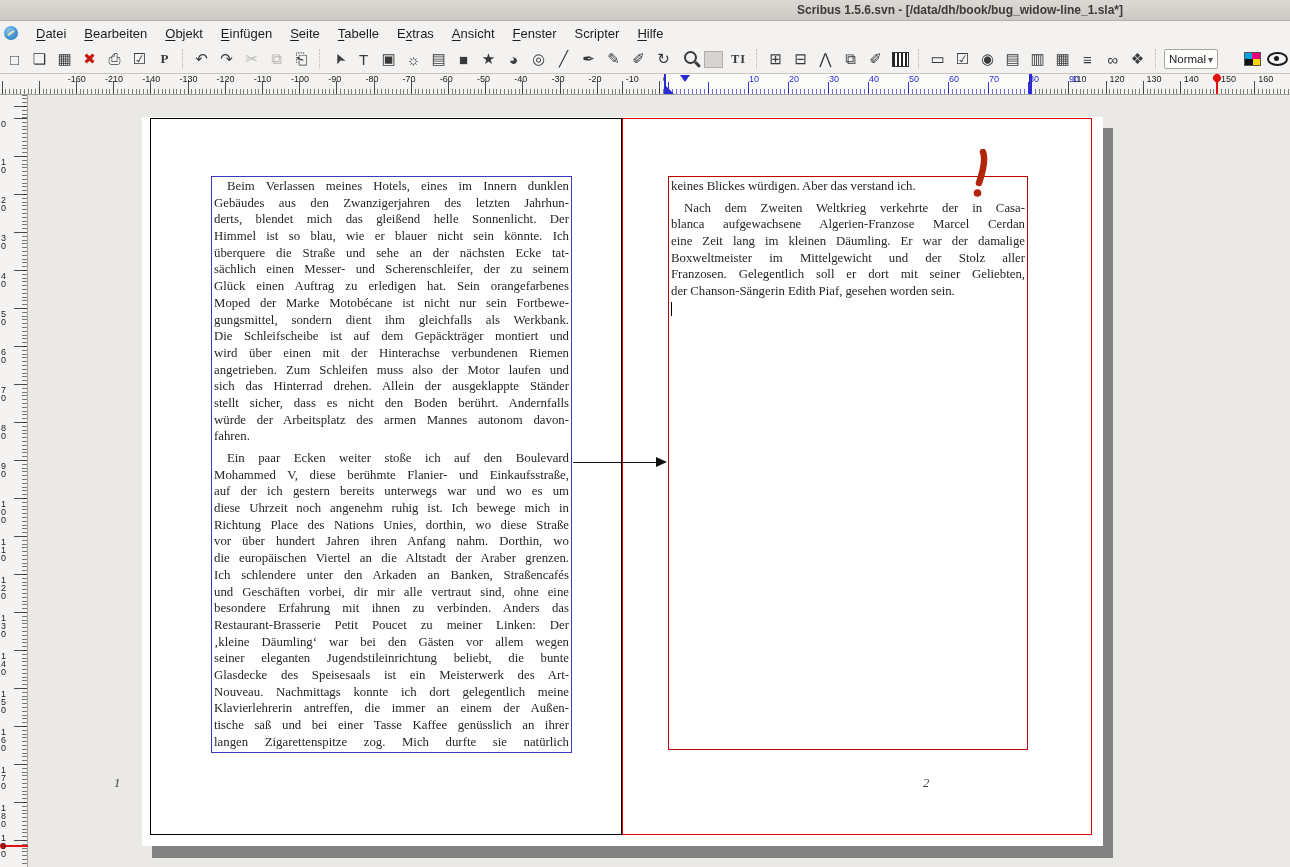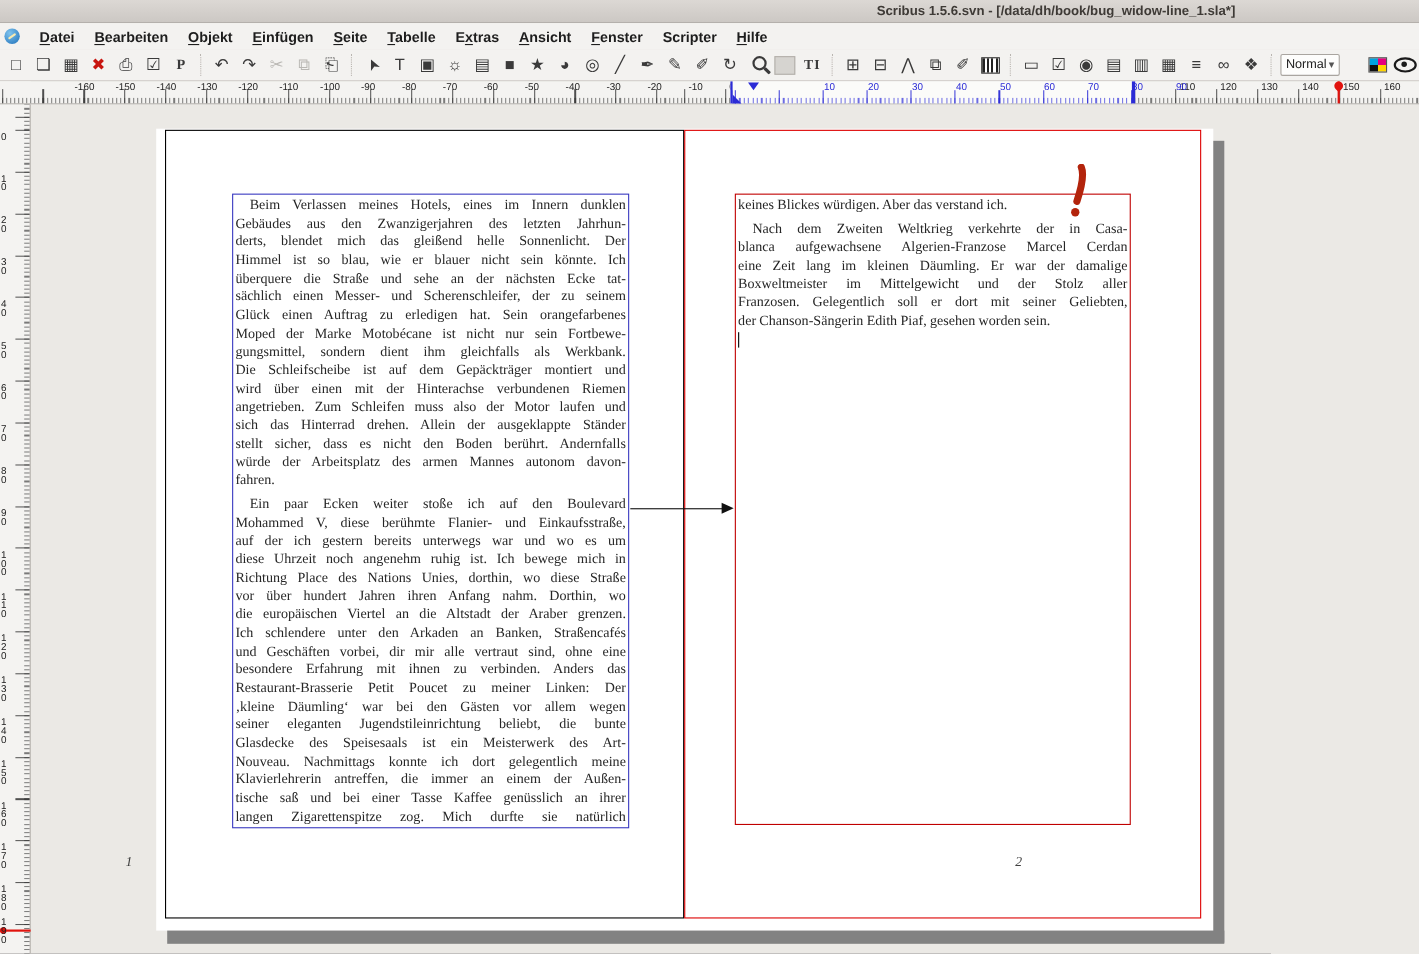--- a/index.html
+++ b/index.html
@@ -9,21 +9,21 @@
   #titlebar{position:absolute;left:0;top:0;width:1290px;height:20px;
     background:linear-gradient(#dcd8d4,#ccc8c4);border-bottom:1px solid #b4b0ac;
     font:bold 12px "Liberation Sans",sans-serif;color:#3e3a36;line-height:20px;}
   #titlebar .ttl{position:absolute;left:640px;top:0;width:640px;text-align:center;}
   #menubar{position:absolute;left:0;top:21px;width:1290px;height:24px;background:#f3f2f0;
     display:flex;align-items:center;gap:2px;padding-left:4px;box-sizing:border-box;}
   .appicon{width:14px;height:14px;border-radius:50%;margin-right:8px;flex:0 0 auto;
     background:radial-gradient(circle at 35% 30%,#7ec3ee,#1d6fb8);position:relative;}
   .appicon:after{content:'';position:absolute;left:3px;top:6px;width:8px;height:2px;
     background:#f7e9b0;transform:rotate(-35deg);border-radius:1px;}
-  .menu-item{padding:2px 8px;font-size:13px;color:#1d1d1d;border-radius:2px;font-weight:bold;}
+  .menu-item{padding:2px 8px;font-size:13px;color:#1d1d1d;border-radius:2px;}
   .menu-item u{text-underline-offset:2px;}
   #toolbar{position:absolute;left:0;top:45px;width:1290px;height:29px;background:#f3f2f0;
     border-bottom:1px solid #c9c5c0;display:flex;align-items:center;padding-left:2px;box-sizing:border-box;}
   .tbsep{width:1px;height:20px;border-left:1px dotted #b9b5b0;margin:0 5px;flex:0 0 auto;}
   .tbtn{width:25px;height:24px;display:flex;align-items:center;justify-content:center;
     flex:0 0 auto;font-size:15px;color:#3a3a3a;}
   .tbtn.dis{color:#b9b7b3;}
   .g-rotsel{display:inline-block;transform:rotate(-115deg);font-size:14px;}
   .ic-ti{font:600 12.5px "Liberation Serif",serif;letter-spacing:1px;}
   .ic-pdf{font:700 13px "Liberation Serif",serif;}
@@ -297,21 +297,21 @@
       <div class="hlab" style="left: 438px;">-50</div>
       <div class="hlab" style="left: 400.8px;">-60</div>
       <div class="hlab" style="left: 363.6px;">-70</div>
       <div class="hlab" style="left: 326.4px;">-80</div>
       <div class="hlab" style="left: 289.2px;">-90</div>
       <div class="hlab" style="left: 252px;">-100</div>
       <div class="hlab" style="left: 214.8px;">-110</div>
       <div class="hlab" style="left: 177.6px;">-120</div>
       <div class="hlab" style="left: 140.4px;">-130</div>
       <div class="hlab" style="left: 103.2px;">-140</div>
-      <div class="hlab" style="left: 66px;">-150</div>
+      <div class="hlab" style="left: 66px;">-210</div>
       <div class="hlab" style="left: 28.8px;">-160</div>
     <div id="blueZone">
       <span class="ind-first"></span>
       <span class="ind-left"></span>
     <div class="hlab blue" style="left: 44px;">10</div>
         <div class="hlab blue" style="left: 84px;">20</div>
         <div class="hlab blue" style="left: 124px;">30</div>
         <div class="hlab blue" style="left: 164px;">40</div>
         <div class="hlab blue" style="left: 204px;">50</div>
         <div class="hlab blue" style="left: 244px;">60</div>

